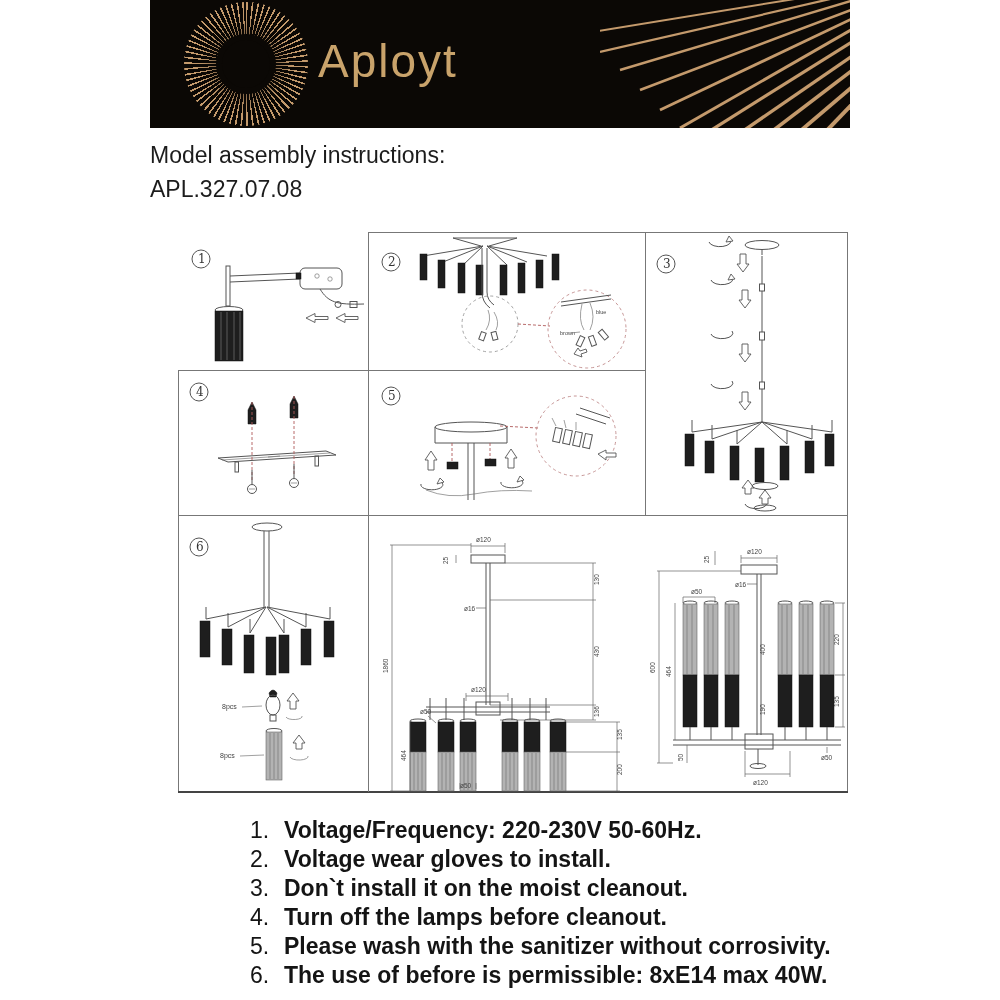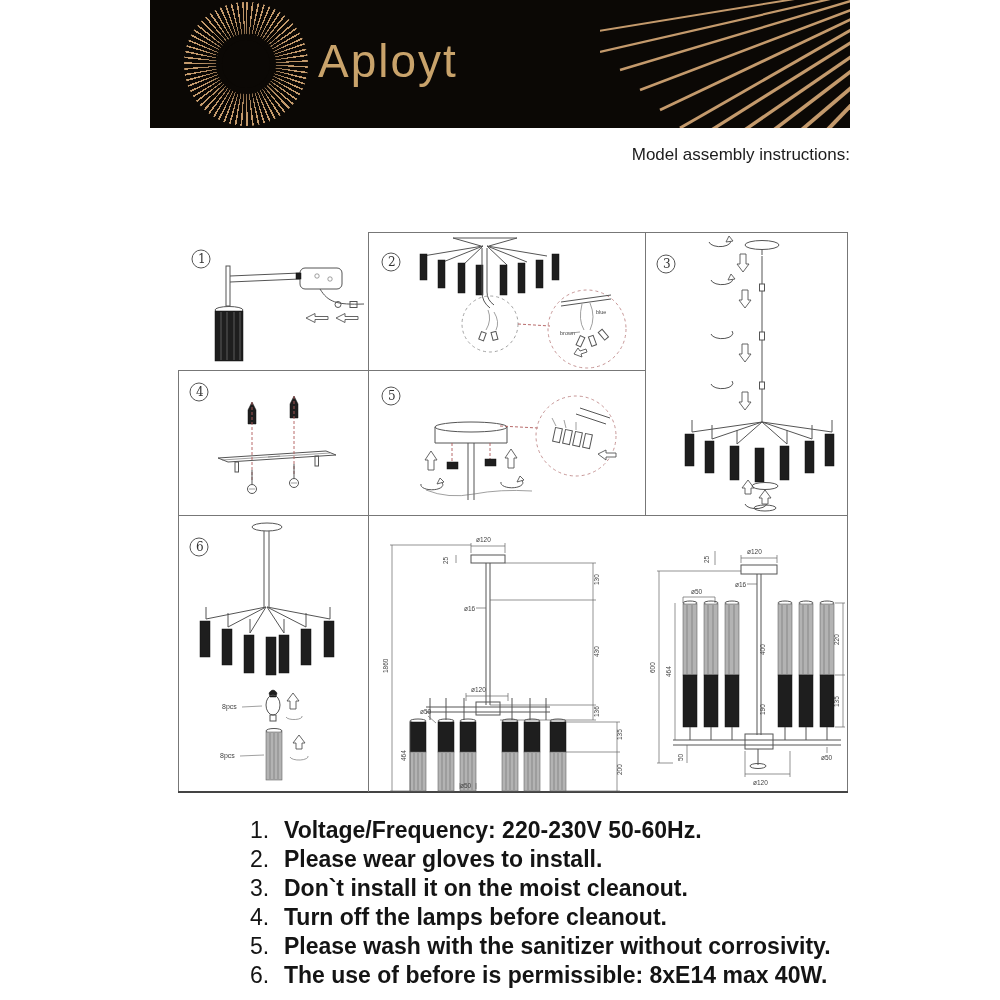--- a/index.html
+++ b/index.html
@@ -10,21 +10,21 @@
   
   .band{position:relative;width:700px;height:128px;background:#0b0805;overflow:hidden;}
   .sunburst{position:absolute;left:34px;top:2px;width:124px;height:124px;border-radius:50%;
     background:repeating-conic-gradient(from 0deg,#c49a6c 0deg 1.6deg,rgba(0,0,0,0) 1.6deg 5.4deg);}
   .sunburst::after{content:"";position:absolute;left:31%;top:31%;width:38%;height:38%;background:#0b0805;border-radius:50%;
     box-shadow:0 0 0 6px #0b0805,0 0 18px 10px rgba(11,8,5,.55);}
   .brand{position:absolute;left:168px;top:34px;font-size:46px;letter-spacing:2px;color:#c9a36b;font-family:"Liberation Sans",sans-serif;font-weight:400;}
   .rays{position:absolute;right:0;top:0;height:128px;width:250px;}
 
   
-  .title{margin-top:10px;text-align:right;font-size:17px;color:#1c1c1c;line-height:34px;}
+  .title{margin-top:10px;text-align:left;font-size:23px;color:#1c1c1c;line-height:34px;}
 
   
   .grid{position:absolute;left:28px;top:232px;width:670px;height:560px;}
   .gline{position:absolute;background:#777;}
   .panel{position:absolute;}
   svg{display:block;}
   svg text{font-family:"Liberation Sans",sans-serif;fill:#444;}
   .badge-circ{fill:none;stroke:#555;stroke-width:1;}
   .badge-num{font-family:"DejaVu Serif",serif;font-size:12px;fill:#333;}
   .ln{stroke:#555;stroke-width:1;fill:none;}
@@ -65,20 +65,21 @@
         <line x1="258" y1="52" x2="130" y2="140" stroke-width="3.4"></line>
         <line x1="258" y1="66" x2="158" y2="142" stroke-width="3.6"></line>
         <line x1="258" y1="82" x2="185" y2="144" stroke-width="3.8"></line>
         <line x1="258" y1="98" x2="212" y2="146" stroke-width="4"></line>
       </g>
     </svg>
   </div>
 
   <div class="title">
     <div>Model assembly instructions:</div>
+    <div>APL.327.07.08</div>
   </div>
 
   <div class="grid">
 
     <div class="gline" style="left:190px;top:0;width:480px;height:1px"></div>
     <div class="gline" style="left:0;top:138px;width:1px;height:422px"></div>
     <div class="gline" style="left:669px;top:0;width:1px;height:560px"></div>
     <div class="gline" style="left:0;top:559px;width:670px;height:2px;background:#444"></div>
     <div class="gline" style="left:0;top:138px;width:467px;height:1px"></div>
     <div class="gline" style="left:0;top:283px;width:670px;height:1px"></div>
@@ -560,21 +561,21 @@
     </div>
   </div>
 
   <div class="instructions" style="position:absolute;left:50px;top:800px;width:640px">
     <div class="inst-row">
       <span class="inst-num">1.</span>
       <span class="inst-text">Voltage/Frequency: 220-230V 50-60Hz.</span>
     </div>
     <div class="inst-row">
       <span class="inst-num">2.</span>
-      <span class="inst-text">Please wear gloves to install.</span>
+      <span class="inst-text">Voltage wear gloves to install.</span>
     </div>
     <div class="inst-row">
       <span class="inst-num">3.</span>
       <span class="inst-text">Don`t install it on the moist cleanout.</span>
     </div>
     <div class="inst-row">
       <span class="inst-num">4.</span>
       <span class="inst-text">Turn off the lamps before cleanout.</span>
     </div>
     <div class="inst-row">

